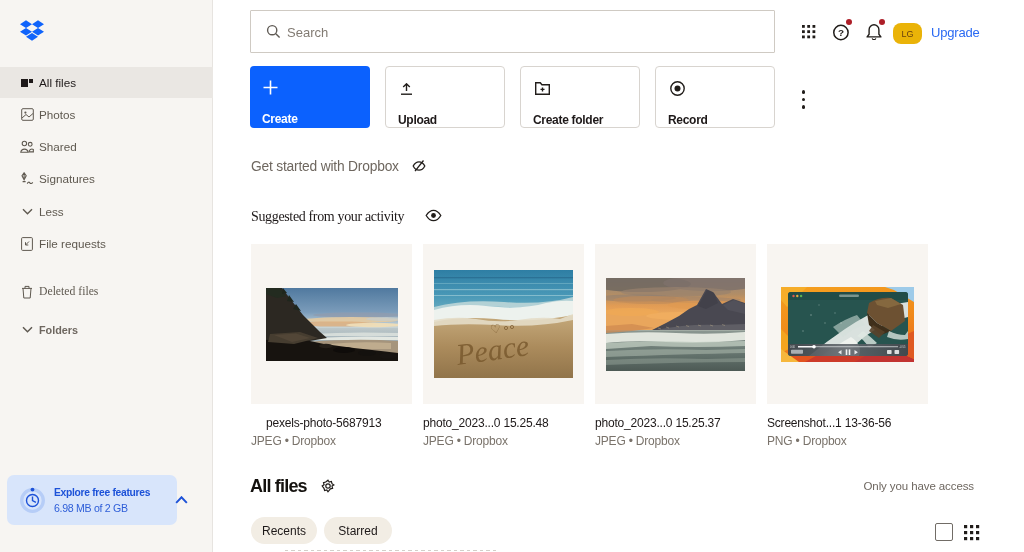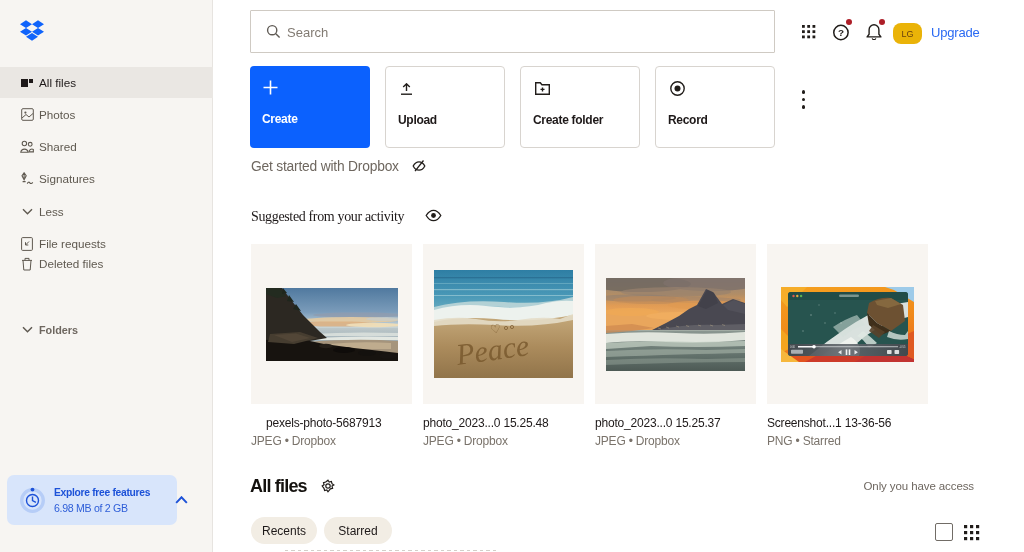--- a/index.html
+++ b/index.html
@@ -15,21 +15,21 @@
   .navitem.sel { background:#eae7e3; color:#1e1919; font-weight:500; }
 
   
   #explore { position:absolute; left:7px; top:475px; width:170px; height:50px; border-radius:7px; background:#d8e5fb; }
 
   
   #search { position:absolute; left:250px; top:10px; width:525px; height:43px; background:#fff; border:1px solid #cfcac3; border-radius:1px; }
   #search .ph { position:absolute; left:36px; top:14px; font-size:13px; color:#827b73; }
 
   
-  .abtn { position:absolute; top:66px; width:120px; height:82px; border-radius:4px; background:#fff; border:1px solid #d8d4cf; }
+  .abtn { position:absolute; top:66px; width:120px; height:62px; border-radius:4px; background:#fff; border:1px solid #d8d4cf; }
   .abtn .blabel { position:absolute; left:12px; top:46px; font-size:12px; font-weight:700; letter-spacing:-0.3px; color:#1e1919; }
   .abtn .bicon { position:absolute; left:13px; top:15px; }
   #btn-create { left:250px; background:#0b61fe; border:none; }
   #btn-create .blabel { color:#fff; }
   #btn-upload { left:385px; }
   #btn-folder { left:520px; }
   #btn-record { left:655px; }
 
   
   #getstarted { position:absolute; left:251px; top:159px; font-size:13.8px; letter-spacing:-0.2px; color:#6e675f; }
@@ -102,21 +102,21 @@
   </div>
   <div class="navitem" style="top:228px;">
     <span class="nicon">
       <svg width="12" height="14" viewBox="0 0 12 14" fill="none" stroke="#5f5950">
           <rect x="0.6" y="0.6" width="10.8" height="12.8" rx="1"></rect>
           <path d="M8 4.5 L4.5 8 M4.5 5.2 v2.8 h2.8"></path>
         </svg>
     </span>
       <span class="nlabel">File requests</span>
   </div>
-  <div class="navitem" style="top:248px;">
+  <div class="navitem" style="top:276px;font-family:Liberation Serif, serif;">
     <span class="nicon">
       <svg width="12" height="14" viewBox="0 0 12 14" fill="none" stroke="#5f5950">
           <path d="M1 3.4 h10 M4 3.4 v-2 h4 v2 M2 3.4 l0.8 9.6 h6.4 l0.8 -9.6"></path>
         </svg>
     </span>
       <span class="nlabel">Deleted files</span>
   </div>
   <div class="navitem" style="top:314px; color:#6e6760; font-weight:700; font-size:10.8px;">
     <span class="nicon">
       <svg width="11" height="7" viewBox="0 0 11 7" fill="none" stroke="#5f5951" stroke-width="1.5">
@@ -389,21 +389,21 @@
 </svg>
   </div>
 
 <div class="cname" style="left:266px;">pexels-photo-5687913</div>
 <div class="cname" style="left:423px;">photo_2023...0 15.25.48</div>
 <div class="cname" style="left:595px;">photo_2023...0 15.25.37</div>
 <div class="cname" style="left:767px;">Screenshot...1 13-36-56</div>
 <div class="cmeta" style="left:251px;">JPEG • Dropbox</div>
 <div class="cmeta" style="left:423px;">JPEG • Dropbox</div>
 <div class="cmeta" style="left:595px;">JPEG • Dropbox</div>
-<div class="cmeta" style="left:767px;">PNG • Starred</div>
+<div class="cmeta" style="left:767px;">PNG • Dropbox</div>
 
 <div id="allfiles-h">All files</div>
 <svg class="abs" style="left:321px;top:479px" width="14" height="14" viewBox="0 0 14 14" fill="none" stroke="#211d1a" stroke-width="1.2">
   <circle cx="7" cy="7" r="2.2"></circle>
   <path d="M7 1.2 l1.2 1.9 2.2-.6.6 2.2 1.9 1.2-1.9 1.2.6 2.2-2.2.6L7 12.8 5.8 10.9l-2.2.6-.6-2.2L1.2 7l1.9-1.2-.6-2.2 2.2-.6Z"></path>
 </svg>
 <div id="onlyyou">Only you have access</div>
 <div class="pill" style="left:251px;width:66px;">Recents</div>
 <div class="pill" style="left:324px;width:68px;">Starred</div>
 <div id="checkbox"></div>

